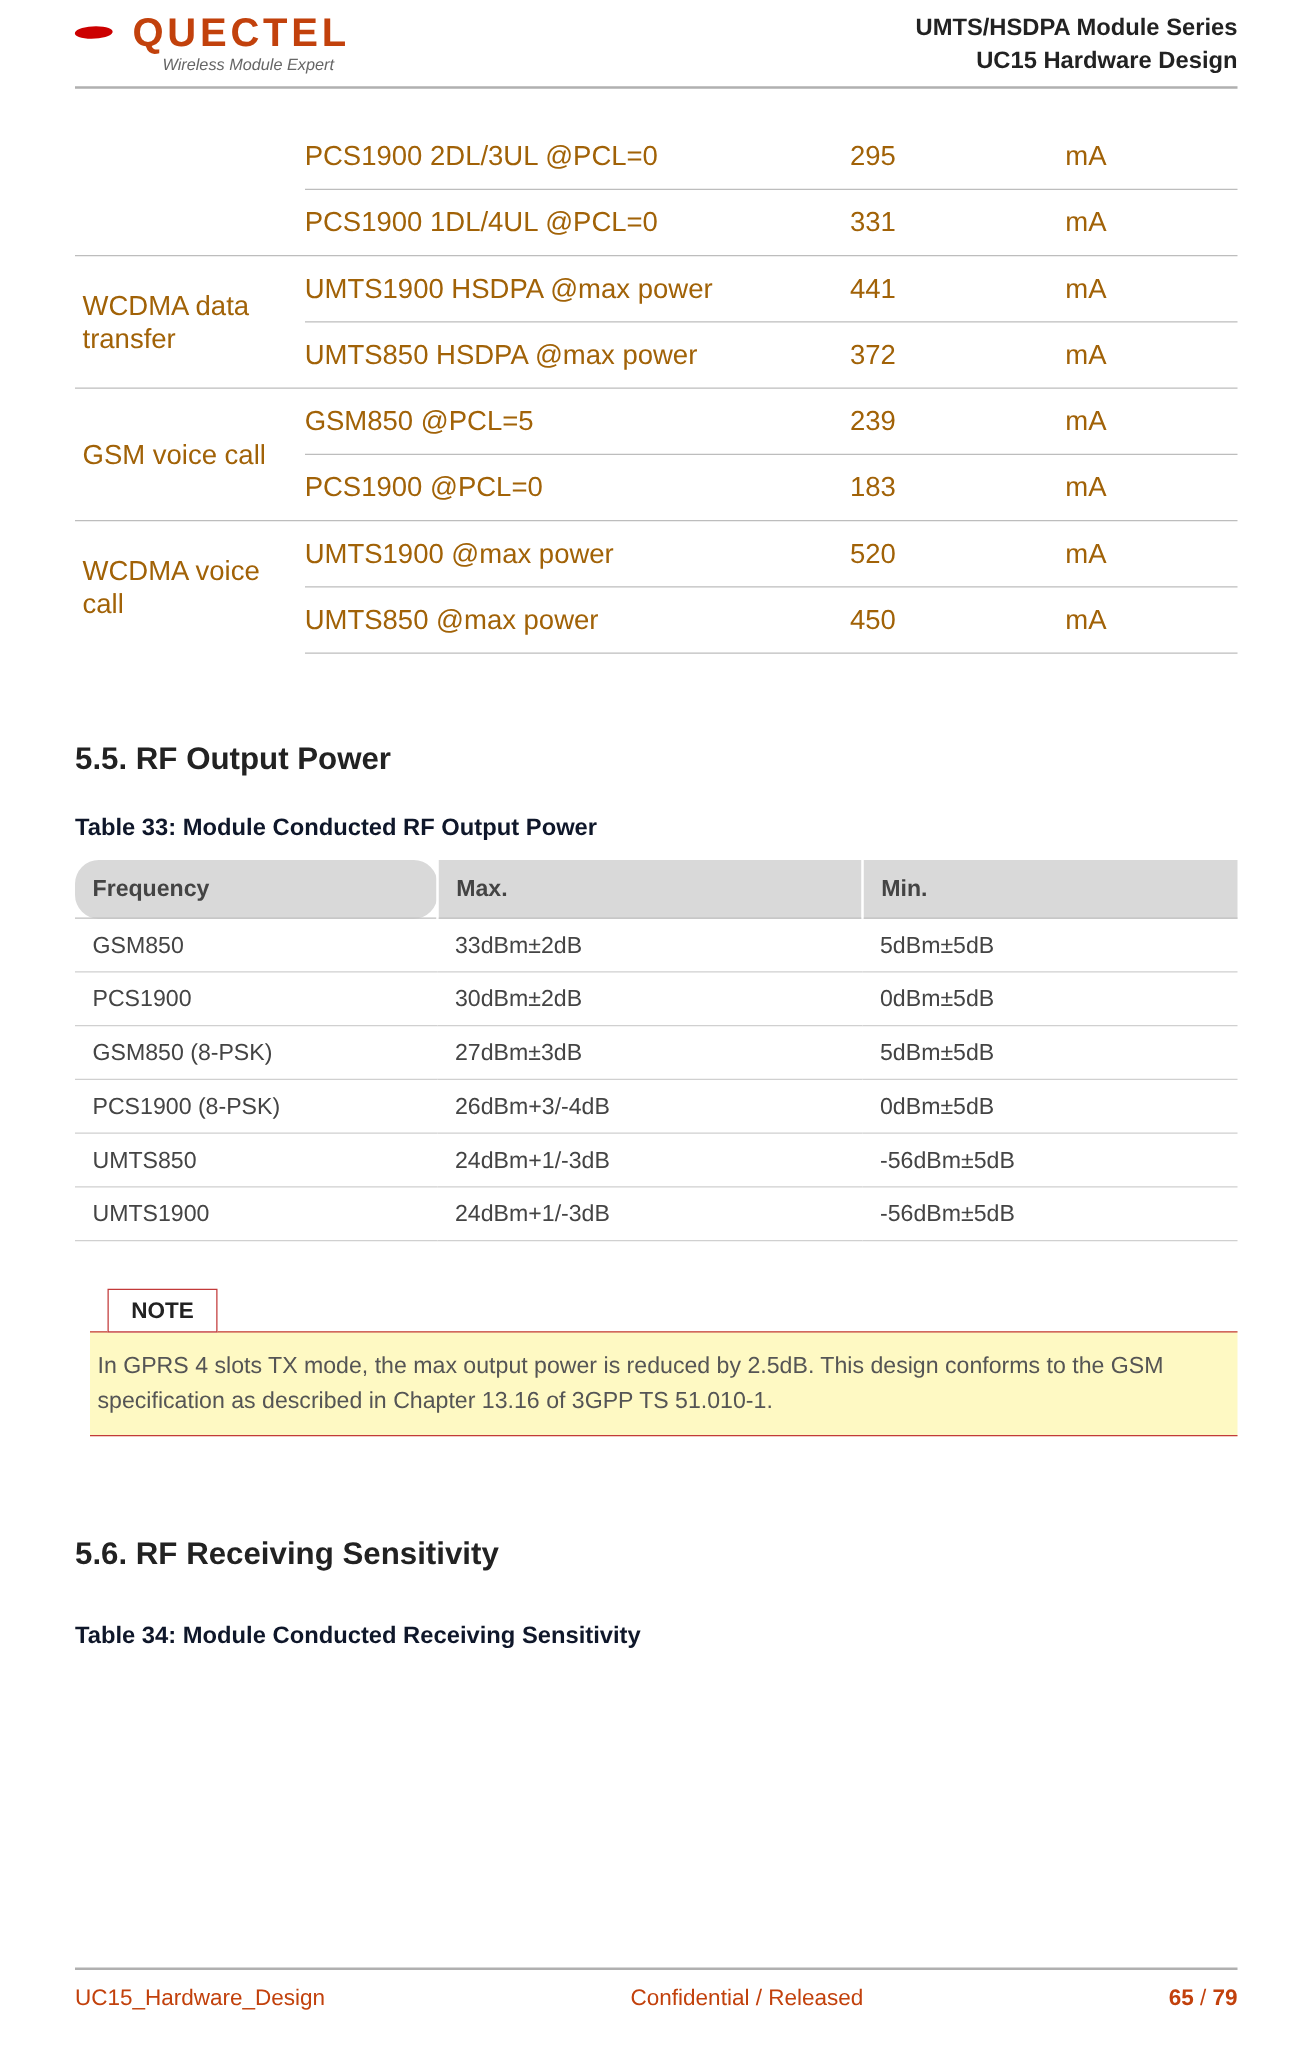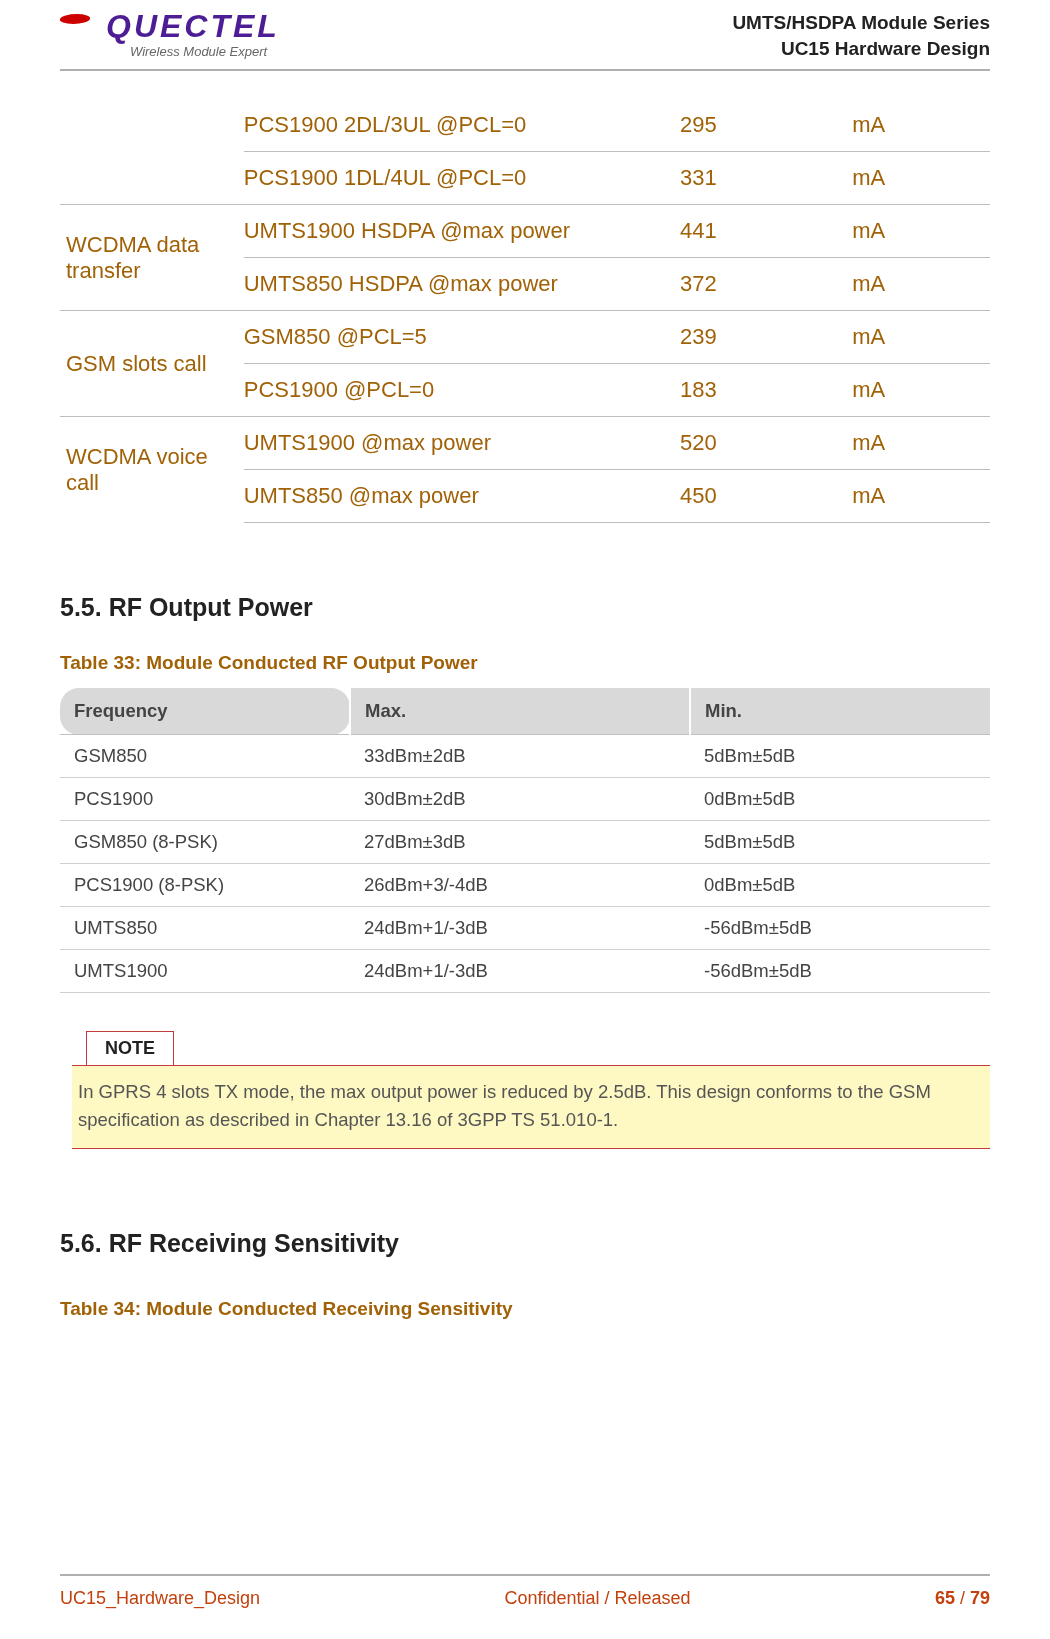--- a/index.html
+++ b/index.html
@@ -21,25 +21,25 @@
     align-items: flex-start;
     padding-top: 10px;
     padding-bottom: 8px;
     border-bottom: 2px solid #b0b0b0;
     margin-bottom: 28px;
   }
   .logo-block { display: flex; flex-direction: column; }
   .logo-main {
     font-size: 32px;
     font-weight: 900;
-    font-style: italic;
     letter-spacing: 3px;
-    color: #4c1d95;
+    color: #c2410c;
     line-height: 1;
     display: flex;
+    align-items: center;
     gap: 6px;
   }
   .logo-main .swoosh {
     display: inline-block;
     width: 40px;
     height: 18px;
     position: relative;
   }
   .logo-main .swoosh::before {
     content: "";
@@ -86,21 +86,21 @@
 
   h2.section {
     font-size: 25px;
     font-weight: 700;
     color: #222;
     margin: 70px 0 30px 0;
   }
   .table-title {
     font-size: 19px;
     font-weight: 700;
-    color: #a16207;
+    color: #0f172a;
     margin: 10px 0 14px 0;
   }
   table.t2 {
     width: 100%;
     border-collapse: collapse;
     font-size: 18.5px;
     color: #444;
   }
   table.t2 th {
     background: #d9d9d9;
@@ -194,21 +194,21 @@
           <td class="c2">UMTS1900 HSDPA @max power</td>
           <td class="c3">441</td>
           <td class="c4">mA</td>
         </tr>
         <tr class="inner">
           <td class="c2">UMTS850 HSDPA @max power</td>
           <td class="c3">372</td>
           <td class="c4">mA</td>
         </tr>
         <tr class="group-start">
-          <td class="c1" rowspan="2">GSM slots call</td>
+          <td class="c1" rowspan="2">GSM voice call</td>
           <td class="c2">GSM850 @PCL=5</td>
           <td class="c3">239</td>
           <td class="c4">mA</td>
         </tr>
         <tr class="inner">
           <td class="c2">PCS1900 @PCL=0</td>
           <td class="c3">183</td>
           <td class="c4">mA</td>
         </tr>
         <tr class="group-start">

